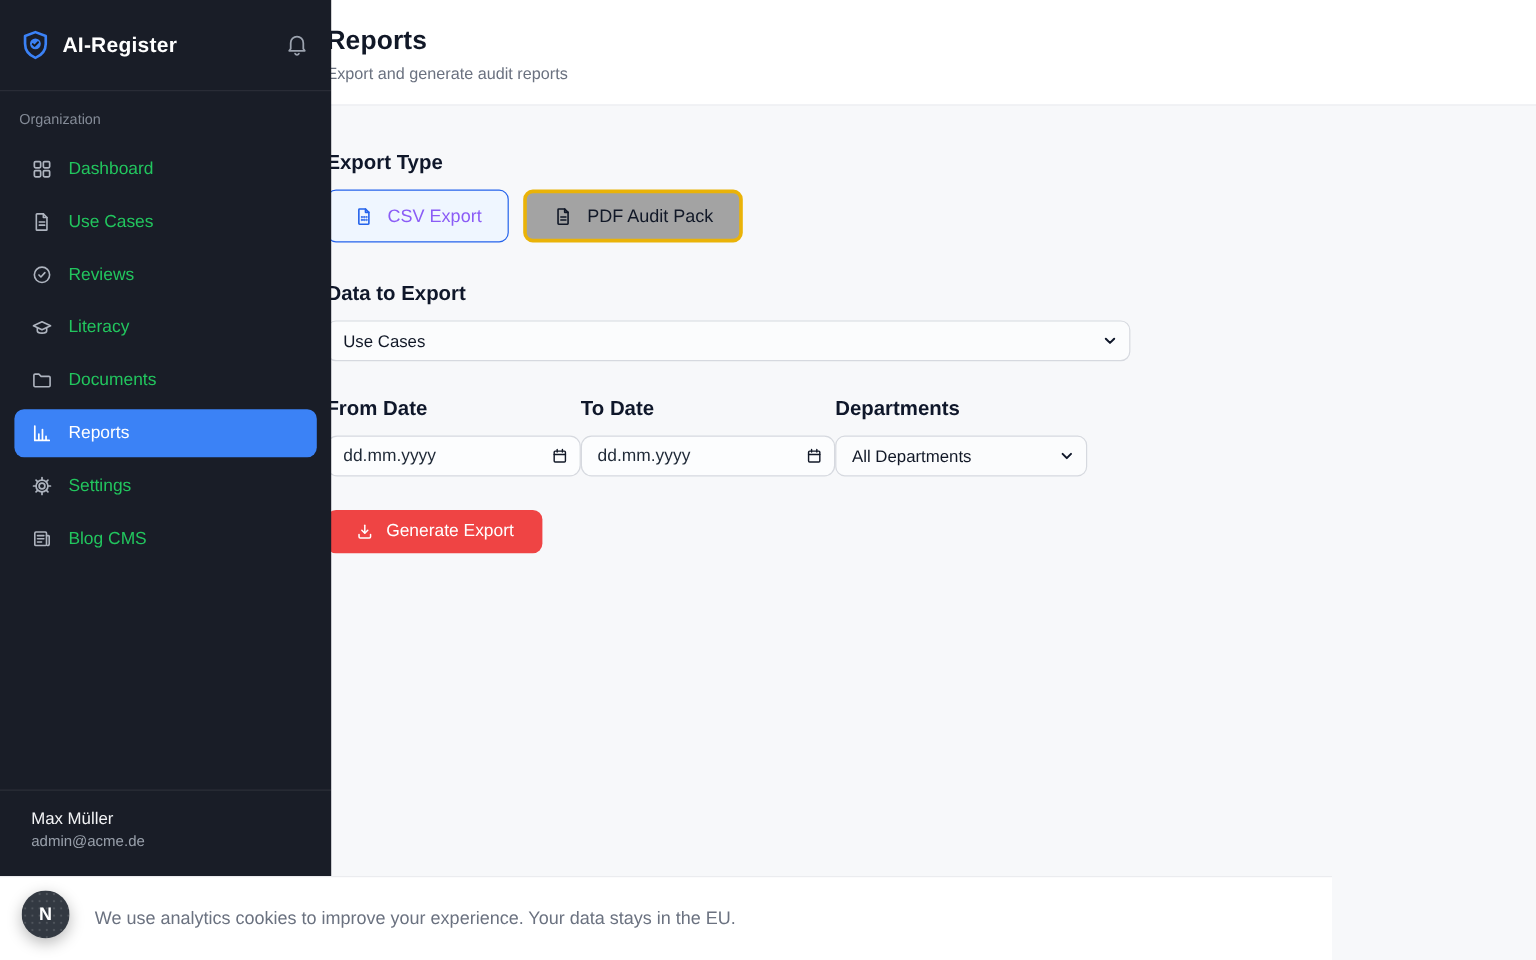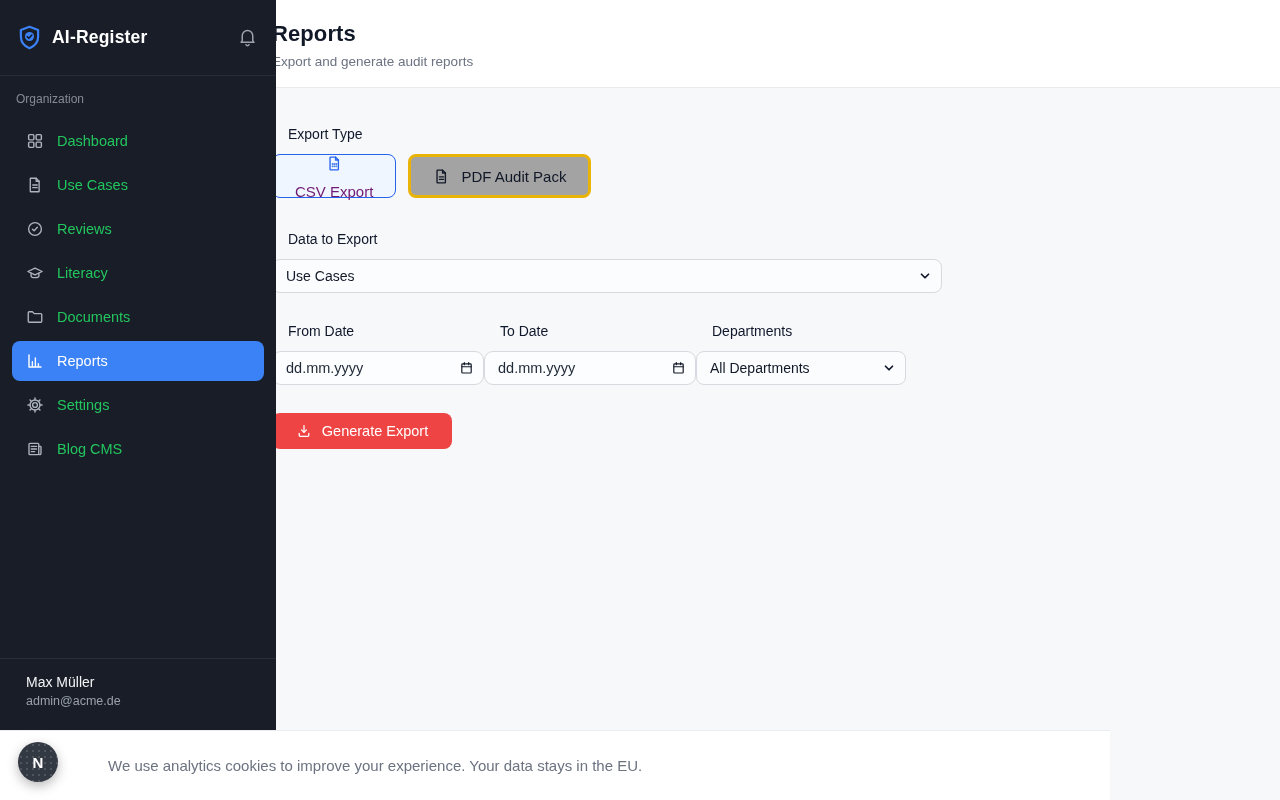--- a/index.html
+++ b/index.html
@@ -49,32 +49,32 @@
     padding:21px 32px 0;
   }
   .page-title { font-size:22px; font-weight:700; color:#111827; letter-spacing:.1px; }
   .page-subtitle { font-size:13.5px; color:#6b7280; margin-top:7px; }
 
   
   .content {
     position:absolute; left:240px; top:88px; width:1040px; height:642px;
     padding:38px 32px;
   }
-  .form-label { font-size:14px; font-weight:400; color:#0f172a; margin-bottom:12px;margin-left:16px; }
+  .form-label { font-size:17px; font-weight:700; color:#0f172a; margin-bottom:12px; }
 
   .type-row { display:flex; gap:12px; margin-bottom:33px; }
   .type-btn {
     height:44px; display:flex; align-items:center; gap:11px;
     padding:0 22px; border-radius:8px; font-size:15px;
     background:#a3a3a3; border:3px solid #eab308; color:#111827; cursor:pointer;
     font-family:inherit;
   }
   .type-btn .t-icon { display:flex; }
   .type-btn.selected {
-    background:#eff6ff; border:1.5px solid #2563eb; color:#701a75;flex-direction:column;
+    background:#eff6ff; border:1.5px solid #2563eb; color:#8b5cf6;
   }
 
   .select-wrap { position:relative; }
   .w-full { width:670px; }
   select.control {
     width:100%; height:34px; appearance:none; -webkit-appearance:none;
     border:1px solid #d6d9df; border-radius:8px; background:#fbfcfd;
     padding:0 32px 0 13px; font-size:14px; color:#111827;
     font-family:inherit; cursor:pointer;
   }
@@ -99,21 +99,21 @@
     margin-top:28px; height:36px; width:180px;
     display:flex; align-items:center; justify-content:center; gap:10px;
     background:#ef4444; color:#ffffff; border:none; border-radius:8px;
     font-size:14.5px; font-family:inherit; cursor:pointer;
   }
 
   
   .cookie-bar {
     position:absolute; left:0; bottom:0; width:1110px; height:70px;
     background:#ffffff; border-top:1px solid #ebecef;
-    display:flex; align-items:center; padding:0 194px 0 108px; z-index:5;
+    display:flex; align-items:center; padding:0 194px 0 79px; z-index:5;
   }
   .cookie-msg { font-size:15px; color:#6b7280; }
   .cookie-actions { margin-left:auto; display:flex; gap:10px; }
   .decline-btn {
     height:36px; padding:0 17px; border-radius:10px;
     background:#ffffff; border:1px solid #e5e7eb;
     font-size:14.5px; font-weight:600; color:#0f172a; font-family:inherit; cursor:pointer;
   }
   .accept-btn {
     height:36px; padding:0 18px; border-radius:10px;

